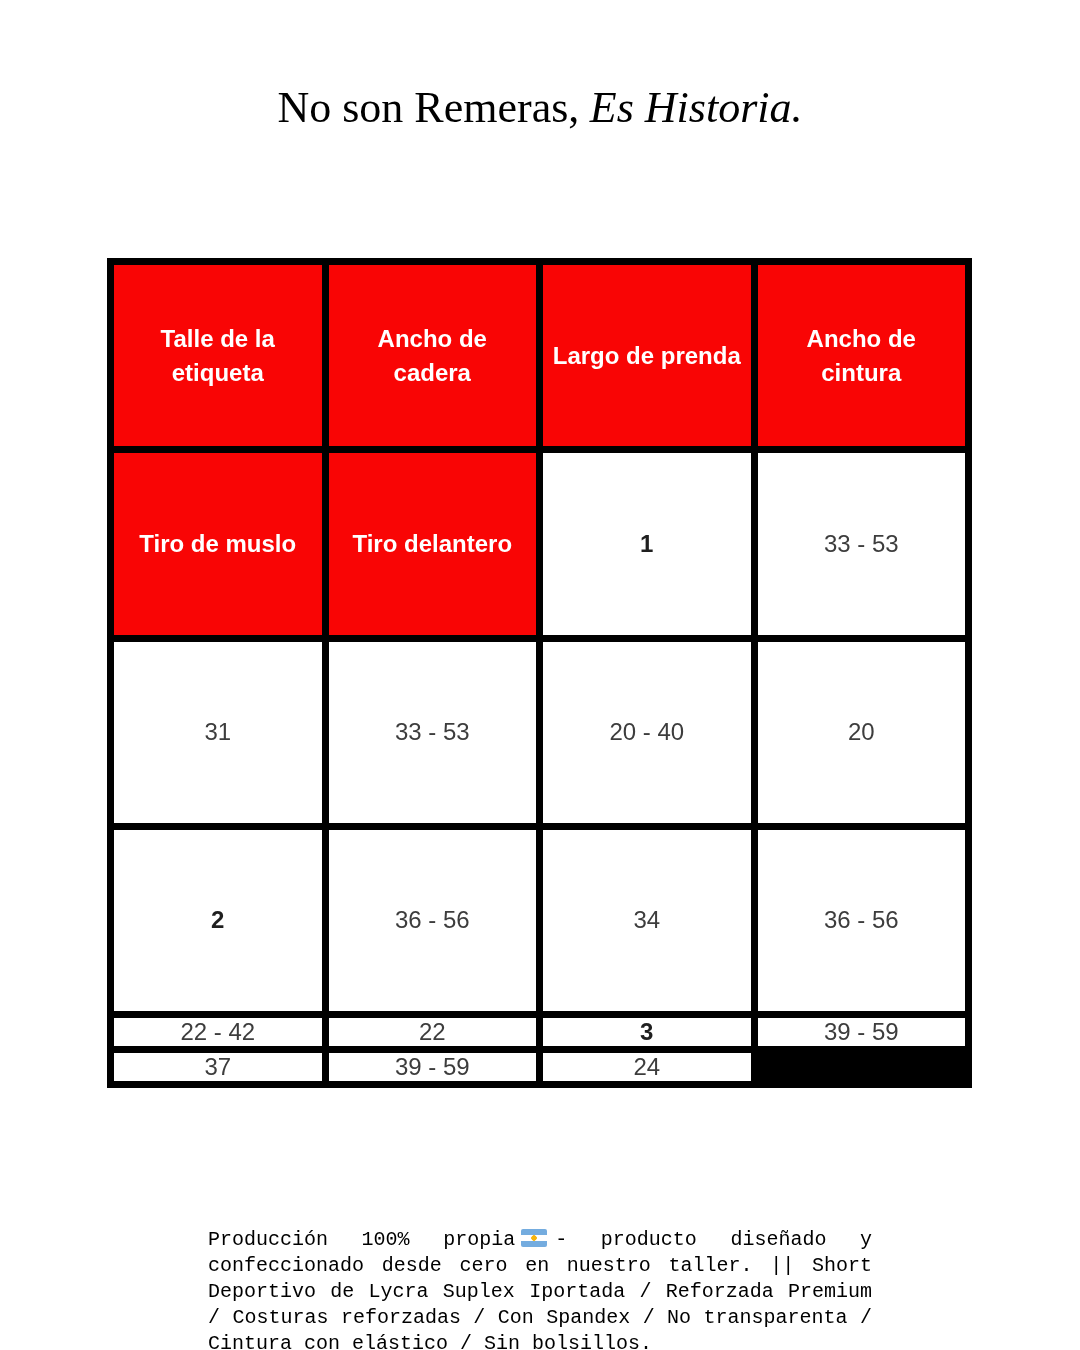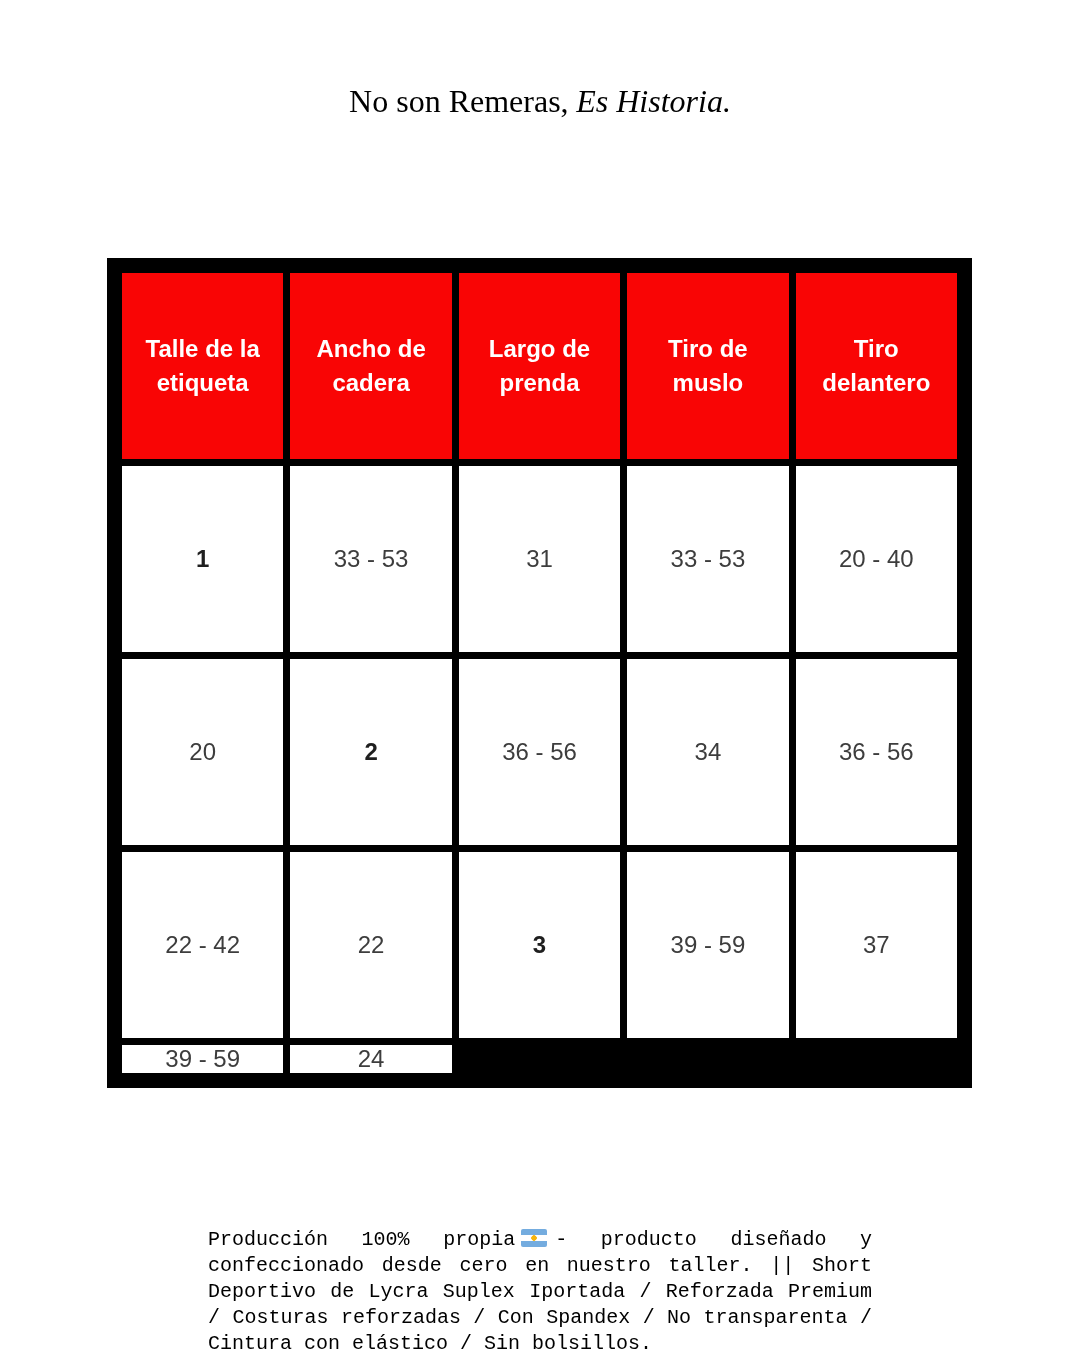--- a/index.html
+++ b/index.html
@@ -19,21 +19,21 @@
   
   .title-block {
     position: absolute;
     top: 84px;
     left: 0;
     width: 1080px;
     text-align: center;
   }
   .main-title {
     font-family: "Liberation Serif", "DejaVu Serif", serif;
-    font-size: 32px;
+    font-size: 44px;
     line-height: 1.1;
     color: #000000;
     font-weight: 400;
     white-space: nowrap;
   }
   .main-title .title-italic {
     font-style: italic;
     margin-left: 0.24em;
   }
   .brand {
@@ -47,23 +47,23 @@
 
   
   .size-table {
     position: absolute;
     left: 107px;
     top: 258px;
     width: 865px;
     height: 830px;
     box-sizing: border-box;
     background: #000000;
-    padding: 15px;
+    padding: 7px;
     display: grid;
-    grid-template-columns: repeat(5, 1fr);
+    grid-template-columns: repeat(4, 1fr);
     grid-template-rows: repeat(4, 1fr);
     gap: 7px;
   }
   .size-table .th {
     background: #f90505;
     color: #ffffff;
     font-weight: 700;
     font-size: 24px;
     line-height: 1.4;
     display: flex;
@@ -130,20 +130,21 @@
   <div class="title-block">
     <div class="main-title">
       <span>No son Remeras,</span><span class="title-italic">Es Historia.</span>
     </div>
   </div>
 
   <div class="size-table">
     <div class="th">Talle de la etiqueta</div>
     <div class="th">Ancho de cadera</div>
     <div class="th">Largo de prenda</div>
+    <div class="th">Ancho de cintura</div>
     <div class="th">Tiro de muslo</div>
     <div class="th">Tiro delantero</div>
 
     <div class="td label">1</div>
     <div class="td">33 - 53</div>
     <div class="td">31</div>
     <div class="td">33 - 53</div>
     <div class="td">20 - 40</div>
     <div class="td">20</div>
 

